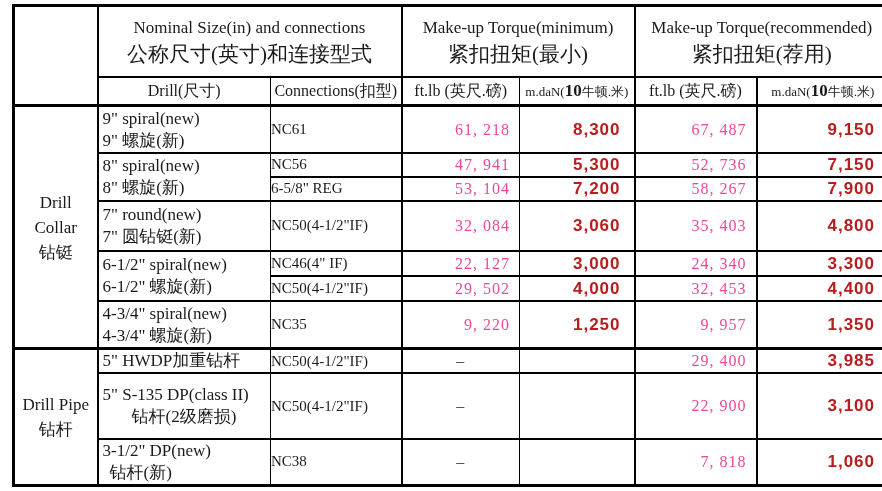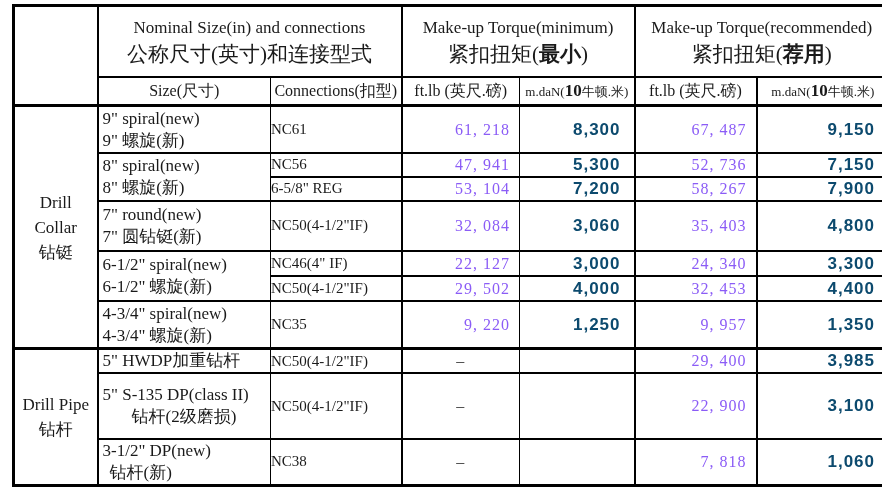--- a/index.html
+++ b/index.html
@@ -31,43 +31,43 @@
   tr.rh-45{height:45px;}
   tr.rh-24{height:24px;}
   tr.rh-50{height:50px;}
   tr.rh-25{height:25px;}
   tr.rh-47{height:47px;}
   tr.rh-65{height:65px;}
   tr.rh-45b{height:45px;}
   
   .hdr{text-align:center;font-size:17px;line-height:26px;}
   .hdr .zh{font-size:21px;}
-  .hdr b{font-weight:bold;}
+  .hdr b{font-weight:normal;}
   .sub{text-align:center;font-size:16px;}
   .sub-mdan{text-align:center;font-size:13px;white-space:nowrap;}
   .sub-mdan b{font-size:17px;}
   
   .c-group{text-align:center;font-size:17px;line-height:25px;padding:0 2px;}
   
   .c-size{font-size:17px;line-height:22px;padding-left:4px;text-align:left;}
   .c-size .ln{white-space:nowrap;}
   .c-size .indent{padding-left:29px;}
   .c-size .indent-sm{padding-left:7px;font-family:Liberation Serif, serif;}
   
   .c-conn{text-align:left;font-size:15px;white-space:nowrap;}
   
   .c-ftlb{
     text-align:right;padding-right:9px;
-    font-size:16px;color:#8b5cf6;letter-spacing:1px;white-space:nowrap;
+    font-size:16px;color:#ec4899;letter-spacing:1px;white-space:nowrap;
   }
   .c-ftlb.dash{text-align:center;padding-right:0;color:#333;}
   .c-mdan{
     text-align:right;padding-right:13px;
     font-family:"Liberation Sans","DejaVu Sans",sans-serif;
-    font-weight:bold;font-size:17px;letter-spacing:1px;color:#0c4a6e;white-space:nowrap;
+    font-weight:bold;font-size:17px;letter-spacing:1px;color:#b91c1c;white-space:nowrap;
   }
 </style>
 </head>
 <body>
 
 <div class="canvas">
 <table class="tq">
   <colgroup>
     <col style="width:84px">
         <col style="width:173px">
@@ -89,21 +89,21 @@
       <div class="en">Make-up Torque(minimum)</div>
       <div class="zh"><span>紧扣扭矩(</span><b>最小</b><span>)</span></div>
     </td>
     <td class="hdr" colspan="2">
       <div class="en">Make-up Torque(recommended)</div>
       <div class="zh"><span>紧扣扭矩(</span><b>荐用</b><span>)</span></div>
     </td>
   </tr>
 
   <tr class="rh-hdr2">
-    <td class="sub hb3">Size(尺寸)</td>
+    <td class="sub hb3">Drill(尺寸)</td>
     <td class="sub vr2 hb3">Connections(扣型)</td>
     <td class="sub hb3">ft.lb (英尺.磅)</td>
     <td class="sub-mdan vr2 hb3"><span>m.daN(</span><b>10</b><span>牛顿.米)</span></td>
     <td class="sub vr2 hb3">ft.lb (英尺.磅)</td>
     <td class="sub-mdan hb3"><span>m.daN(</span><b>10</b><span>牛顿.米)</span></td>
   </tr>
 
   <tr class="rh-45">
     <td class="c-group vr2 hb3" rowspan="7">
       <div>Drill Collar</div>

